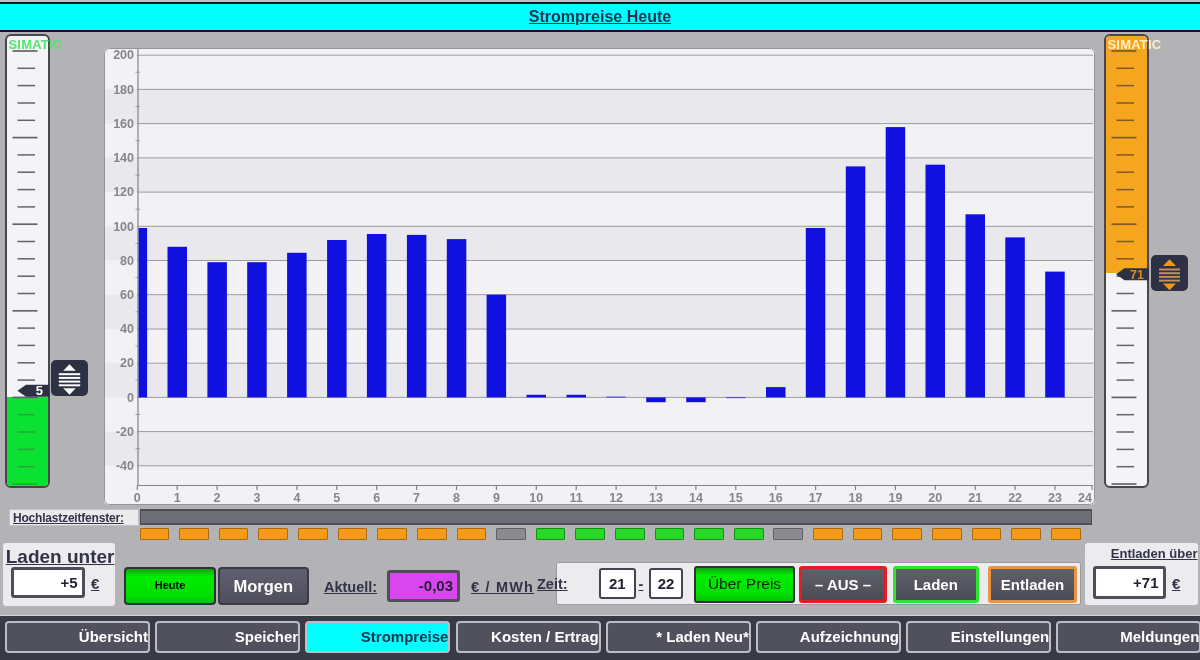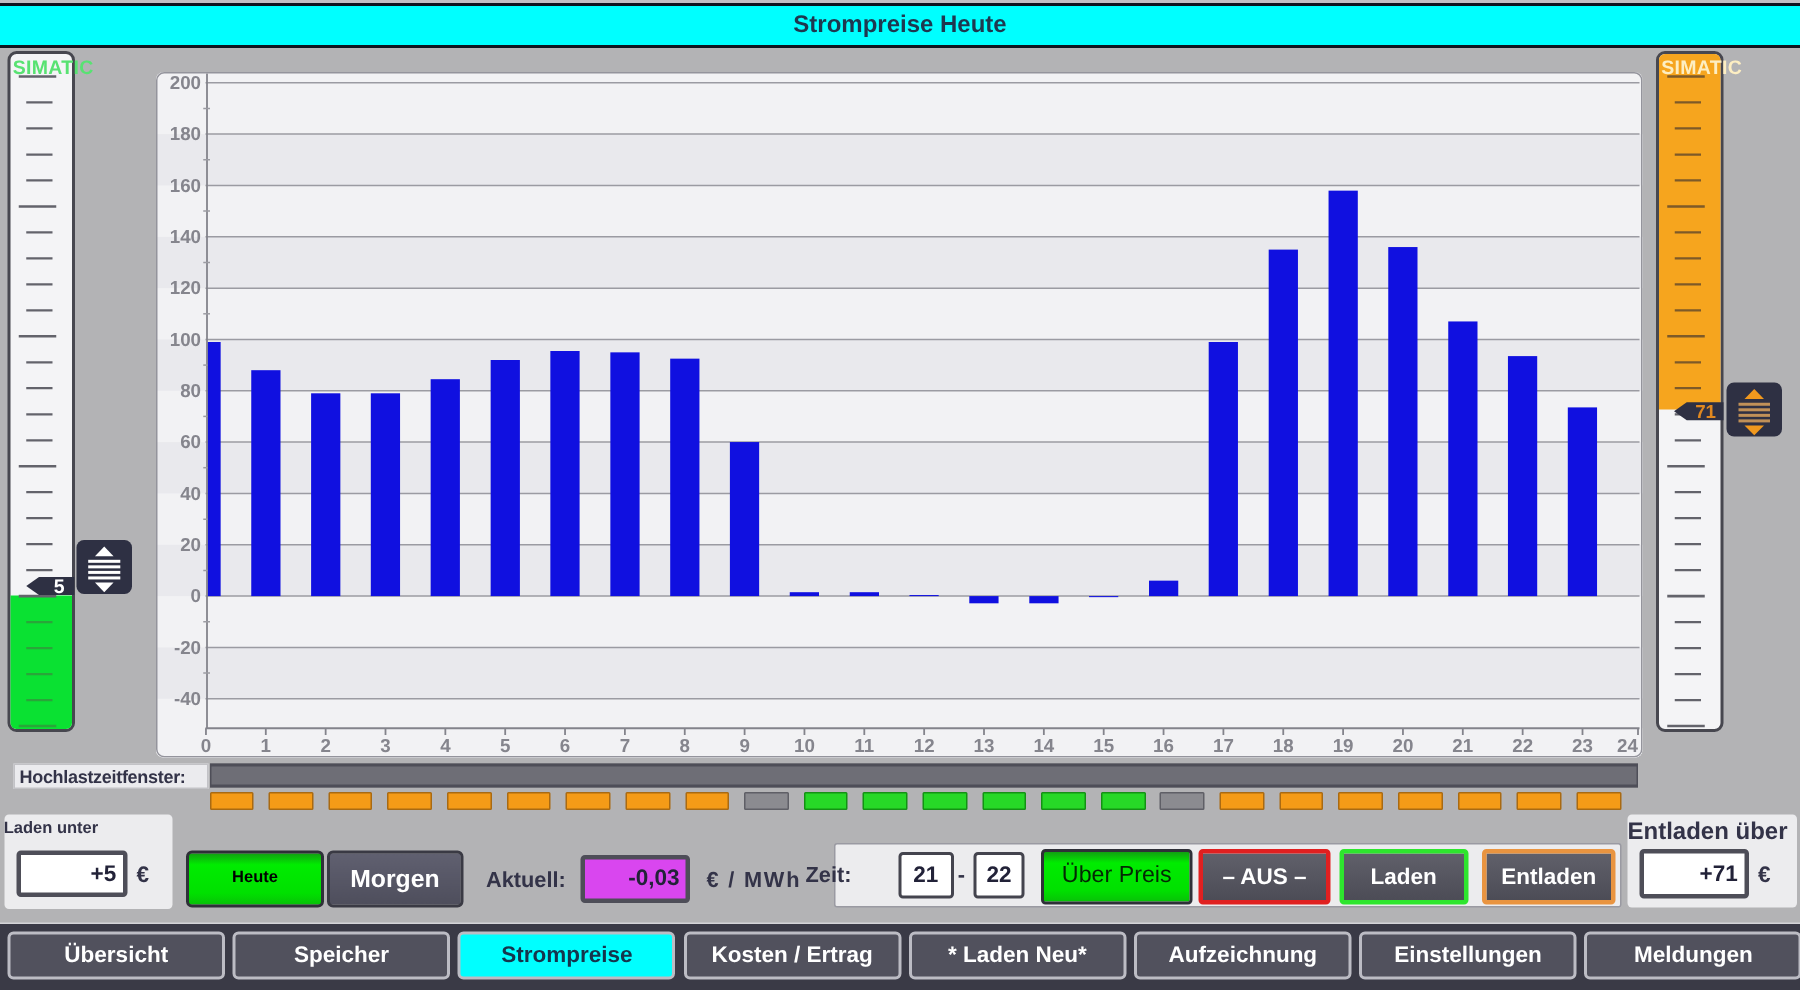--- a/index.html
+++ b/index.html
@@ -1,23 +1,23 @@
 <!DOCTYPE html>
 <html><head><meta charset="utf-8"><style>
 * { margin:0; padding:0; box-sizing:border-box; }
 html,body { width:1200px; height:660px; overflow:hidden; }
 body { position:relative; background:#b3b3b5; font-family:"Liberation Sans",sans-serif; }
-.abs { position:absolute; }
+.abs { position:absolute;text-decoration:underline; }
 .slbox { position:absolute; background:#f4f4f6; border:2px solid #47474f; border-radius:6px; }
 .simatic { position:absolute; left:2px; top:1px; font-size:13px; font-weight:bold; letter-spacing:0.2px; }
 .abtn { position:absolute; background:#2e3043; border-radius:5px; }
 .panel { position:absolute; background:#ececee; }
 .lbl { position:absolute; color:#333348; font-weight:bold; white-space:nowrap; }
 .inp { position:absolute; background:#fff; border:3px solid #4e4e58; border-radius:3px; color:#222238; font-weight:bold; font-size:15px; text-align:right; padding-right:4px; }
-.navb { position:absolute; top:621px; width:145px; height:32px; background:#51515d; border:2px solid #bcbcc4; border-radius:4px; color:#fff; font-weight:bold; font-size:15px; text-align:center; line-height:28px; }
+.navb { position:absolute; top:621px; width:145px; height:32px; background:#51515d; border:2px solid #bcbcc4; border-radius:4px; color:#fff; font-weight:bold; font-size:15px; text-align:right; line-height:28px; }
 .navb.active { background:#00ffff; color:#15354d; }
 .btn { position:absolute; font-weight:bold; text-align:center; border-radius:3px; }
 </style></head><body>
 <div class="abs" style="left:0;top:0;width:1200px;height:2px;background:#c0c0c4"></div>
 <div class="abs" style="left:0;top:1.5px;width:1200px;height:2px;background:#0d1520"></div>
 <div class="abs" style="left:0;top:3.5px;width:1200px;height:26px;background:#00ffff"></div>
 <div class="abs" style="left:0;top:29.5px;width:1200px;height:2px;background:#0d1520"></div>
 <div class="abs lbl" style="left:0;top:8px;width:1200px;text-align:center;font-size:16px;color:#1e3850">Strompreise Heute</div>
 
 <svg width="991" height="457" viewBox="0 0 991 457" style="position:absolute;left:104px;top:48px">
@@ -262,21 +262,21 @@
 <div style="position:absolute;left:773.4px;top:527.5px;width:29.8px;height:12.5px;background:#8b8b90;border:1.5px solid #5f5f66;border-radius:1px"></div>
 <div style="position:absolute;left:813.0px;top:527.5px;width:29.8px;height:12.5px;background:#f59b17;border:1.5px solid #a96a12;border-radius:1px"></div>
 <div style="position:absolute;left:852.7px;top:527.5px;width:29.8px;height:12.5px;background:#f59b17;border:1.5px solid #a96a12;border-radius:1px"></div>
 <div style="position:absolute;left:892.3px;top:527.5px;width:29.8px;height:12.5px;background:#f59b17;border:1.5px solid #a96a12;border-radius:1px"></div>
 <div style="position:absolute;left:931.9px;top:527.5px;width:29.8px;height:12.5px;background:#f59b17;border:1.5px solid #a96a12;border-radius:1px"></div>
 <div style="position:absolute;left:971.5px;top:527.5px;width:29.8px;height:12.5px;background:#f59b17;border:1.5px solid #a96a12;border-radius:1px"></div>
 <div style="position:absolute;left:1011.1px;top:527.5px;width:29.8px;height:12.5px;background:#f59b17;border:1.5px solid #a96a12;border-radius:1px"></div>
 <div style="position:absolute;left:1050.8px;top:527.5px;width:29.8px;height:12.5px;background:#f59b17;border:1.5px solid #a96a12;border-radius:1px"></div>
 
 <div class="panel" style="left:2.5px;top:543px;width:112px;height:63px;border-radius:3px"></div>
-<div class="abs lbl" style="left:2.5px;top:545.5px;width:112px;text-align:left;font-size:11px">Laden unter</div>
+<div class="abs lbl" style="left:2.5px;top:545.5px;width:112px;text-align:right;font-size:19px">Laden unter</div>
 <div class="inp" style="left:10.5px;top:567px;width:74px;height:31px;line-height:25px">+5</div>
 <div class="abs lbl" style="left:91px;top:575px;font-size:15px">€</div>
 
 <div class="btn" style="left:124px;top:566.5px;width:92px;height:38px;background:linear-gradient(#12a012,#00ec00 22%,#00e000 78%,#08c208);border:2.5px solid #2f3038;color:#000;font-size:11px;line-height:33px;border-radius:4px">Heute</div>
 <div class="btn" style="left:217.5px;top:566.5px;width:91.5px;height:38px;background:linear-gradient(#606070,#4e4e5c);border:2px solid #3a3a44;color:#fff;font-size:16.5px;line-height:34px;border-radius:4px">Morgen</div>
 
 <div class="abs lbl" style="left:324px;top:578.5px;font-size:14.5px">Aktuell:</div>
 <div class="inp" style="left:386.5px;top:570px;width:73.5px;height:32px;line-height:26px;background:#d946ef">-0,03</div>
 <div class="abs lbl" style="left:471px;top:578.5px;font-size:14.5px;letter-spacing:1.2px">€ / MWh</div>
 
@@ -284,21 +284,21 @@
 <div class="abs lbl" style="left:537px;top:576px;font-size:14.5px">Zeit:</div>
 <div class="btn" style="left:598.5px;top:568px;width:37.5px;height:31px;background:#fff;border:2px solid #44444e;color:#222238;font-size:15px;line-height:27px">21</div>
 <div class="abs lbl" style="left:638.5px;top:576px;font-size:14.5px">-</div>
 <div class="btn" style="left:649px;top:568px;width:34px;height:31px;background:#fff;border:2px solid #44444e;color:#222238;font-size:15px;line-height:27px">22</div>
 <div class="btn" style="left:694px;top:565.5px;width:101px;height:37.5px;background:linear-gradient(#12a012,#00ec00 22%,#00e000 78%,#08c208);border:2.5px solid #2f3038;color:#042804;font-size:15.5px;line-height:32px;font-weight:normal">Über Preis</div>
 <div class="btn" style="left:799px;top:565.5px;width:88px;height:37px;background:linear-gradient(#60606a,#4c4c56);border:3px solid #e02020;color:#fff;font-size:15px;line-height:32px">– AUS –</div>
 <div class="btn" style="left:892.5px;top:565.5px;width:86.5px;height:37px;background:linear-gradient(#60606a,#4c4c56);border:3px solid #2ee52e;color:#fff;font-size:15px;line-height:32px">Laden</div>
 <div class="btn" style="left:988px;top:565.5px;width:89px;height:37px;background:linear-gradient(#60606a,#4c4c56);border:3px solid #e99440;color:#fff;font-size:15px;line-height:31px">Entladen</div>
 
 <div class="panel" style="left:1085px;top:543px;width:112.5px;height:62px;border-radius:3px"></div>
-<div class="abs lbl" style="left:1085px;top:545.5px;width:112.5px;text-align:left;font-size:16px">Entladen über</div>
+<div class="abs lbl" style="left:1085px;top:545.5px;width:112.5px;text-align:right;font-size:13px">Entladen über</div>
 <div class="inp" style="left:1092.5px;top:566px;width:73px;height:33px;line-height:27px">+71</div>
 <div class="abs lbl" style="left:1172px;top:575px;font-size:15px">€</div>
 
 <div class="abs" style="left:0;top:614.5px;width:1200px;height:1.5px;background:#d4d4d8"></div>
 <div class="abs" style="left:0;top:616px;width:1200px;height:44px;background:#3a3a46"></div>
 <div class="navb" style="left:5.0px">Übersicht</div>
 <div class="navb" style="left:155.2px">Speicher</div>
 <div class="navb active" style="left:305.4px">Strompreise</div>
 <div class="navb" style="left:455.6px">Kosten / Ertrag</div>
 <div class="navb" style="left:605.8px">* Laden Neu*</div>

